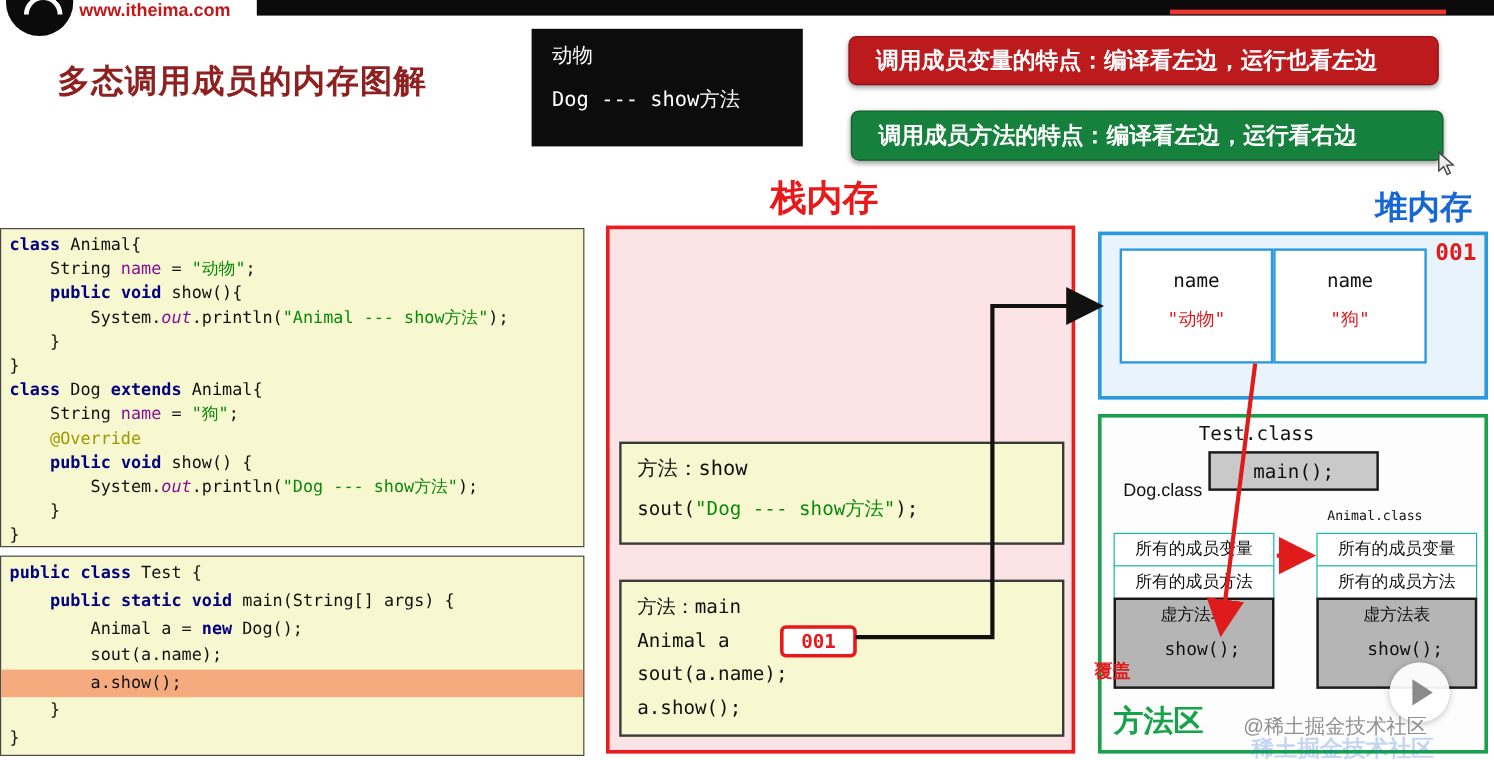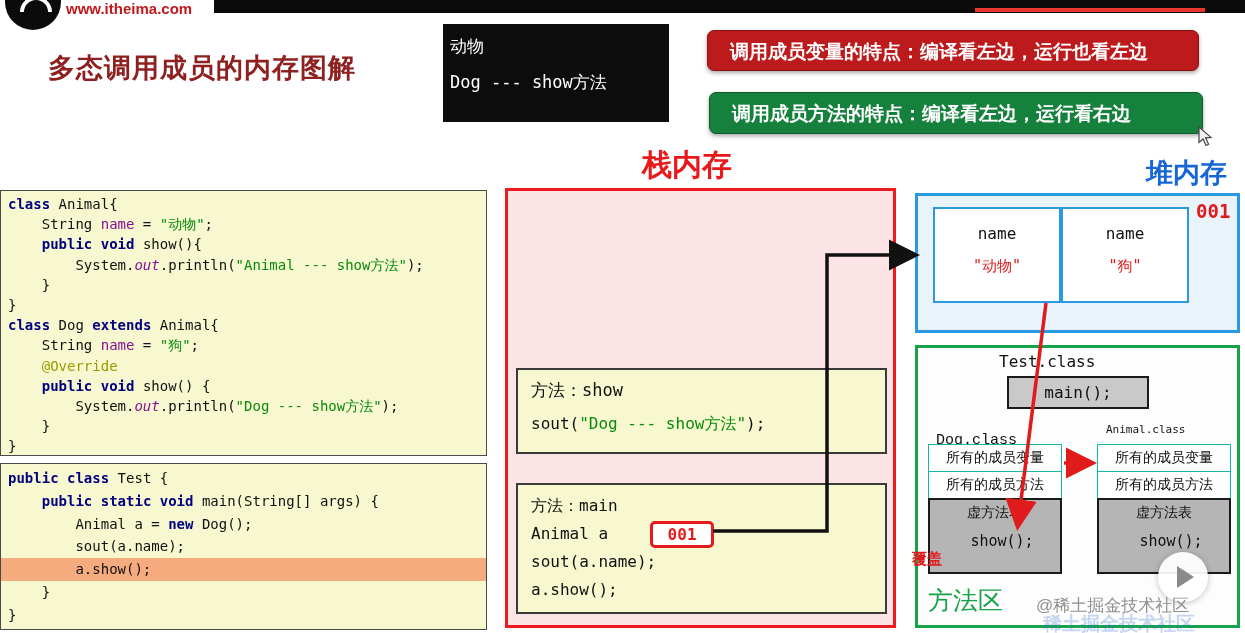--- a/index.html
+++ b/index.html
@@ -13,34 +13,34 @@
   #topbar-red{left:975px;top:8px;width:230px;height:4px;background:#e8362e;z-index:3}
   #logo-circle{left:5px;top:-26px;width:56px;height:56px;background:#0b0b0b;border-radius:50%;z-index:2}
   #logo-circle:after{content:"";position:absolute;left:15px;top:22px;width:24px;height:24px;border:4px solid #fff;
           border-left-color:transparent;border-bottom-color:transparent;border-radius:50%;transform:rotate(-45deg)}
   #site-text{left:66px;top:0;font-size:15px;font-weight:bold;color:#c0191c;z-index:2}
 
   
   #page-title{left:48px;top:50px;font-size:27px;font-weight:bold;color:#8e2020;letter-spacing:1px}
 
   
-  #console-box{left:443px;top:24px;width:226px;height:98px;background:#0c0c0c;color:#fff;padding:11px 0 0 7px}
+  #console-box{left:443px;top:24px;width:226px;height:98px;background:#0c0c0c;color:#fff;padding:11px 0 0 17px}
   #console-box .c1{font-size:17px}
   #console-box .c2{margin-top:13px;font-size:17px;font-family:"DejaVu Sans Mono",monospace}
 
   
   .banner{color:#fff;font-size:19px;font-weight:bold;border-radius:7px;padding-left:22px;
           box-shadow:0 2px 4px rgba(0,0,0,.35);white-space:nowrap}
   #banner-red{left:707px;top:30px;width:492px;height:41px;line-height:41px;background:#bd1a1e;border:1px solid #8c1114}
   #banner-green{left:709px;top:92px;width:494px;height:42px;line-height:42px;background:#15813d;border:1px solid #0e5c2b}
 
   
   #stack-label{left:642px;top:145px;font-size:30px;font-weight:bold;color:#e8191b}
   #heap-label{left:1146px;top:155px;font-size:27px;font-weight:bold;color:#1666d6}
-  #method-area-label{left:928px;top:584px;font-size:25px;font-weight:normal;color:#17a34a}
+  #method-area-label{left:928px;top:584px;font-size:25px;font-weight:bold;color:#17a34a}
 
   
   .code-panel{position:absolute;left:0;width:487px;background:#f7f7d0;border:1px solid #4a4a4a;
           font-family:"DejaVu Sans Mono",monospace;font-size:14px;color:#111;padding:3px 0 0 7px;
           white-space:pre;overflow:hidden}
   #code1{top:190px;height:266px}
   #code1 .cl{line-height:20.2px}
   #code2{top:463px;height:167px}
   #code2 .cl{line-height:22.8px}
   .cl.hl{background:#f5ab7e;margin-left:-7px;padding-left:7px}
@@ -70,21 +70,21 @@
   #heap-cell-1{left:1061px;top:207px}
   .heap-cell .hname{margin-top:15px;font-size:16px;color:#111}
   .heap-cell .hval{margin-top:14px;font-size:15px;color:#e01b1c}
   #heap-addr{left:1196px;top:200px;font-size:19px;font-weight:bold;color:#e01b1c;font-family:"DejaVu Sans Mono",monospace}
 
   
   #method-box{left:915px;top:345px;width:325px;height:283px;border:3px solid #17a34a;background:#fdfdfd}
   #test-class-label{left:999px;top:352px;font-size:16px;font-family:"DejaVu Sans Mono",monospace}
   #test-main-box{left:1007px;top:376px;width:142px;height:33px;background:#c9c9c9;border:2px solid #1a1a1a;
           text-align:center;line-height:29px;font-size:16px;font-family:"DejaVu Sans Mono",monospace}
-  #dog-class-label{left:936px;top:432px;font-size:15px;font-family:Liberation Mono, monospace}
+  #dog-class-label{left:936px;top:400px;font-size:15px;font-family:Liberation Sans, sans-serif}
   #animal-class-label{left:1106px;top:423px;font-size:11px;font-family:"DejaVu Sans Mono",monospace}
   .cls-table{position:absolute;width:134px;font-size:14px;text-align:center;z-index:2}
   #dog-table{left:928px;top:444px}
   #animal-table{left:1097px;top:444px}
   .cls-row{height:29px;line-height:25px;background:#fff;border:1px solid #14b8a6}
   .cls-table>div+div{margin-top:-2px}
   .vtable{height:76px;background:#b5b5b5;border:2px solid #1a1a1a;text-align:center;padding:4px 6px}
   .vtable .vt-label{font-size:14px}
   .vtable .vt-method{font-family:"DejaVu Sans Mono",monospace;font-size:15px;margin:10px 0 0 14px}
   #override-label{left:912px;top:550px;font-size:15px;font-weight:bold;color:#e01b1c;z-index:4}

